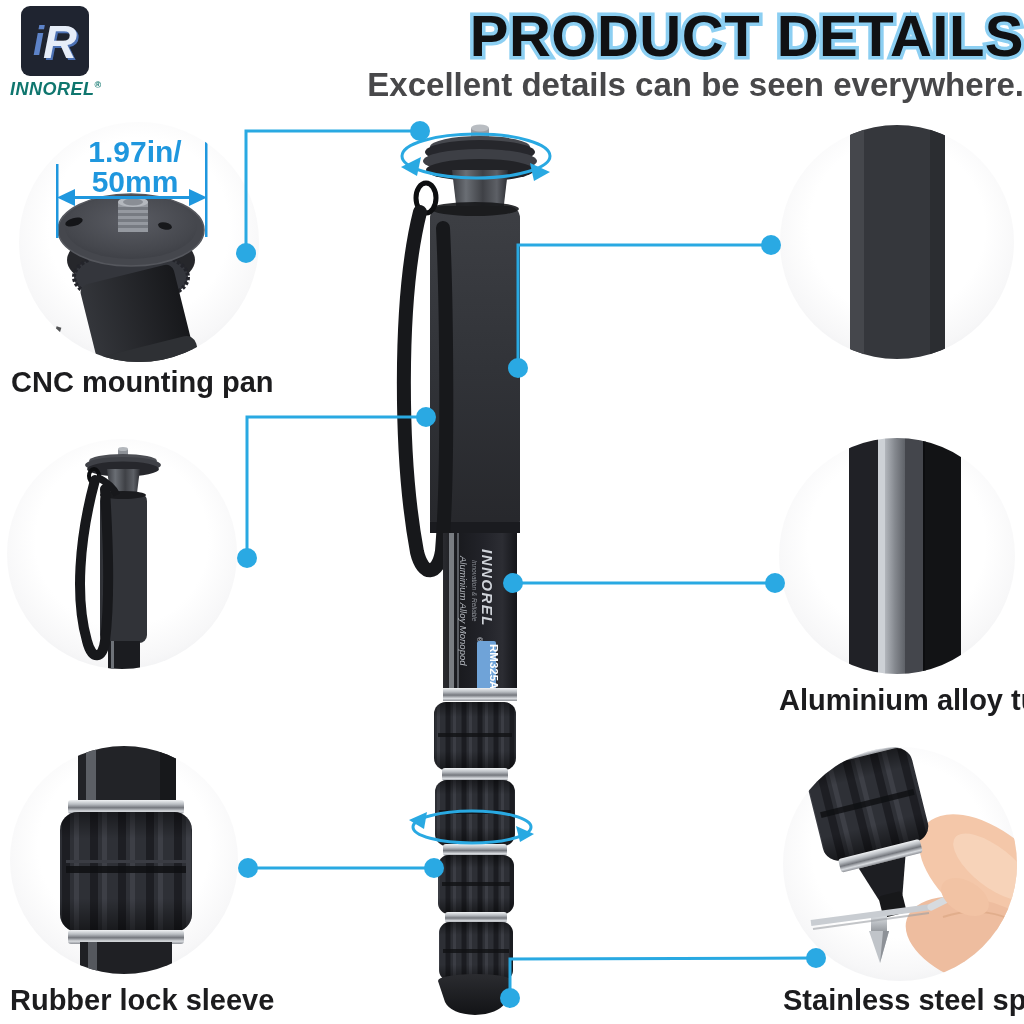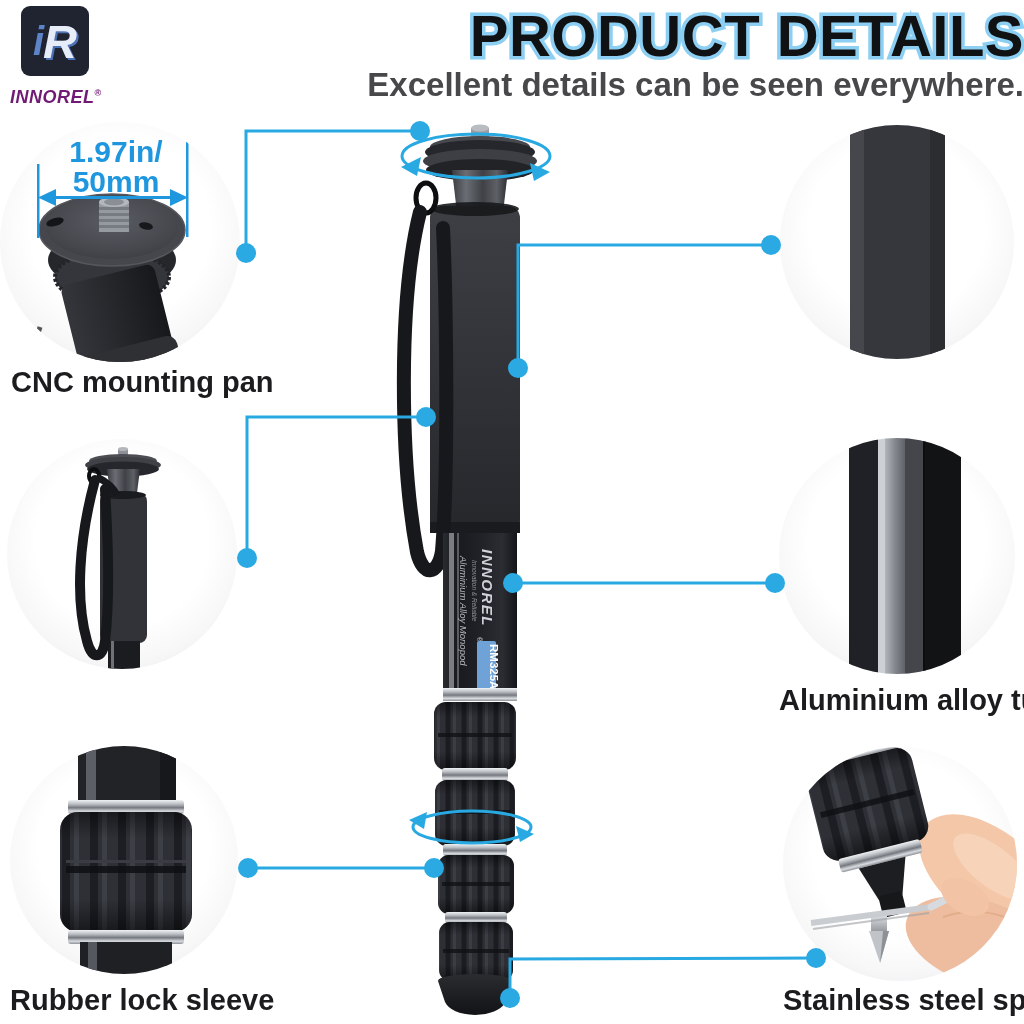--- a/index.html
+++ b/index.html
@@ -6,38 +6,38 @@
   .canvas{position:relative;width:1024px;height:1024px;background:#fff;overflow:hidden;
           font-family:"Liberation Sans",sans-serif;}
 
   
   .logo{position:absolute;left:10px;top:6px;width:90px;text-align:center;}
   .logo-square{width:68px;height:70px;margin:0 auto;background:#1f2430;border-radius:9px;
                display:flex;align-items:center;justify-content:center;}
   .mono-i{font-size:40px;font-weight:700;font-style:italic;color:#5d83c8;line-height:1;}
   .mono-r{font-size:47px;font-weight:700;font-style:italic;color:#e6edf8;line-height:1;margin-left:-1px;
           text-shadow:2px 2px 0 #4d72b5;}
-  .logo-name{margin-top:11px;font-size:18px;font-weight:700;font-style:italic;color:#701a75;
+  .logo-name{margin-top:3px;font-size:18px;font-weight:700;font-style:italic;color:#0f766e;
              letter-spacing:.5px;white-space:nowrap;}
   .logo-name sup{font-size:9px;font-style:normal;}
 
   .title-wrap{position:absolute;left:0;top:8px;width:100%;height:62px;}
   .title-layer{position:absolute;left:0;top:0;width:100%;text-align:right;
                font-size:58px;font-weight:700;letter-spacing:.5px;line-height:56px;white-space:nowrap;}
   .title-back{color:#8ccff2;-webkit-text-stroke:7px #8ccff2;
               text-shadow:0 0 2px #8ccff2;}
   .title-front{color:#101113;}
   .subtitle{position:absolute;left:0;top:66px;width:100%;text-align:right;
             font-size:33px;font-weight:700;color:#48484a;}
 
   
   .callout-circle{position:absolute;border-radius:50%;overflow:hidden;
      background:radial-gradient(circle at 50% 44%, #ffffff 50%, #f7f7f8 70%, #ebecee 86%, #d9dadd 100%);}
   .callout-circle svg{display:block;}
-  .c-cnc{left:0;top:122px;width:240px;height:240px;}
+  .c-cnc{left:19px;top:122px;width:240px;height:240px;}
   .c-sponge{left:780px;top:125px;width:234px;height:234px;}
   .c-wrist{left:7px;top:439px;width:230px;height:230px;}
   .c-tube{left:779px;top:438px;width:236px;height:236px;}
   .c-lock{left:10px;top:746px;width:228px;height:228px;}
   .c-spike{left:783px;top:747px;width:234px;height:234px;}
 
   .callout-label{position:absolute;text-align:center;font-size:29px;font-weight:700;
                  color:#1c1c1e;white-space:nowrap;}
   .l-cnc{left:11px;width:240px;top:366px;}
   .l-sponge{left:780px;width:234px;top:364px;}

